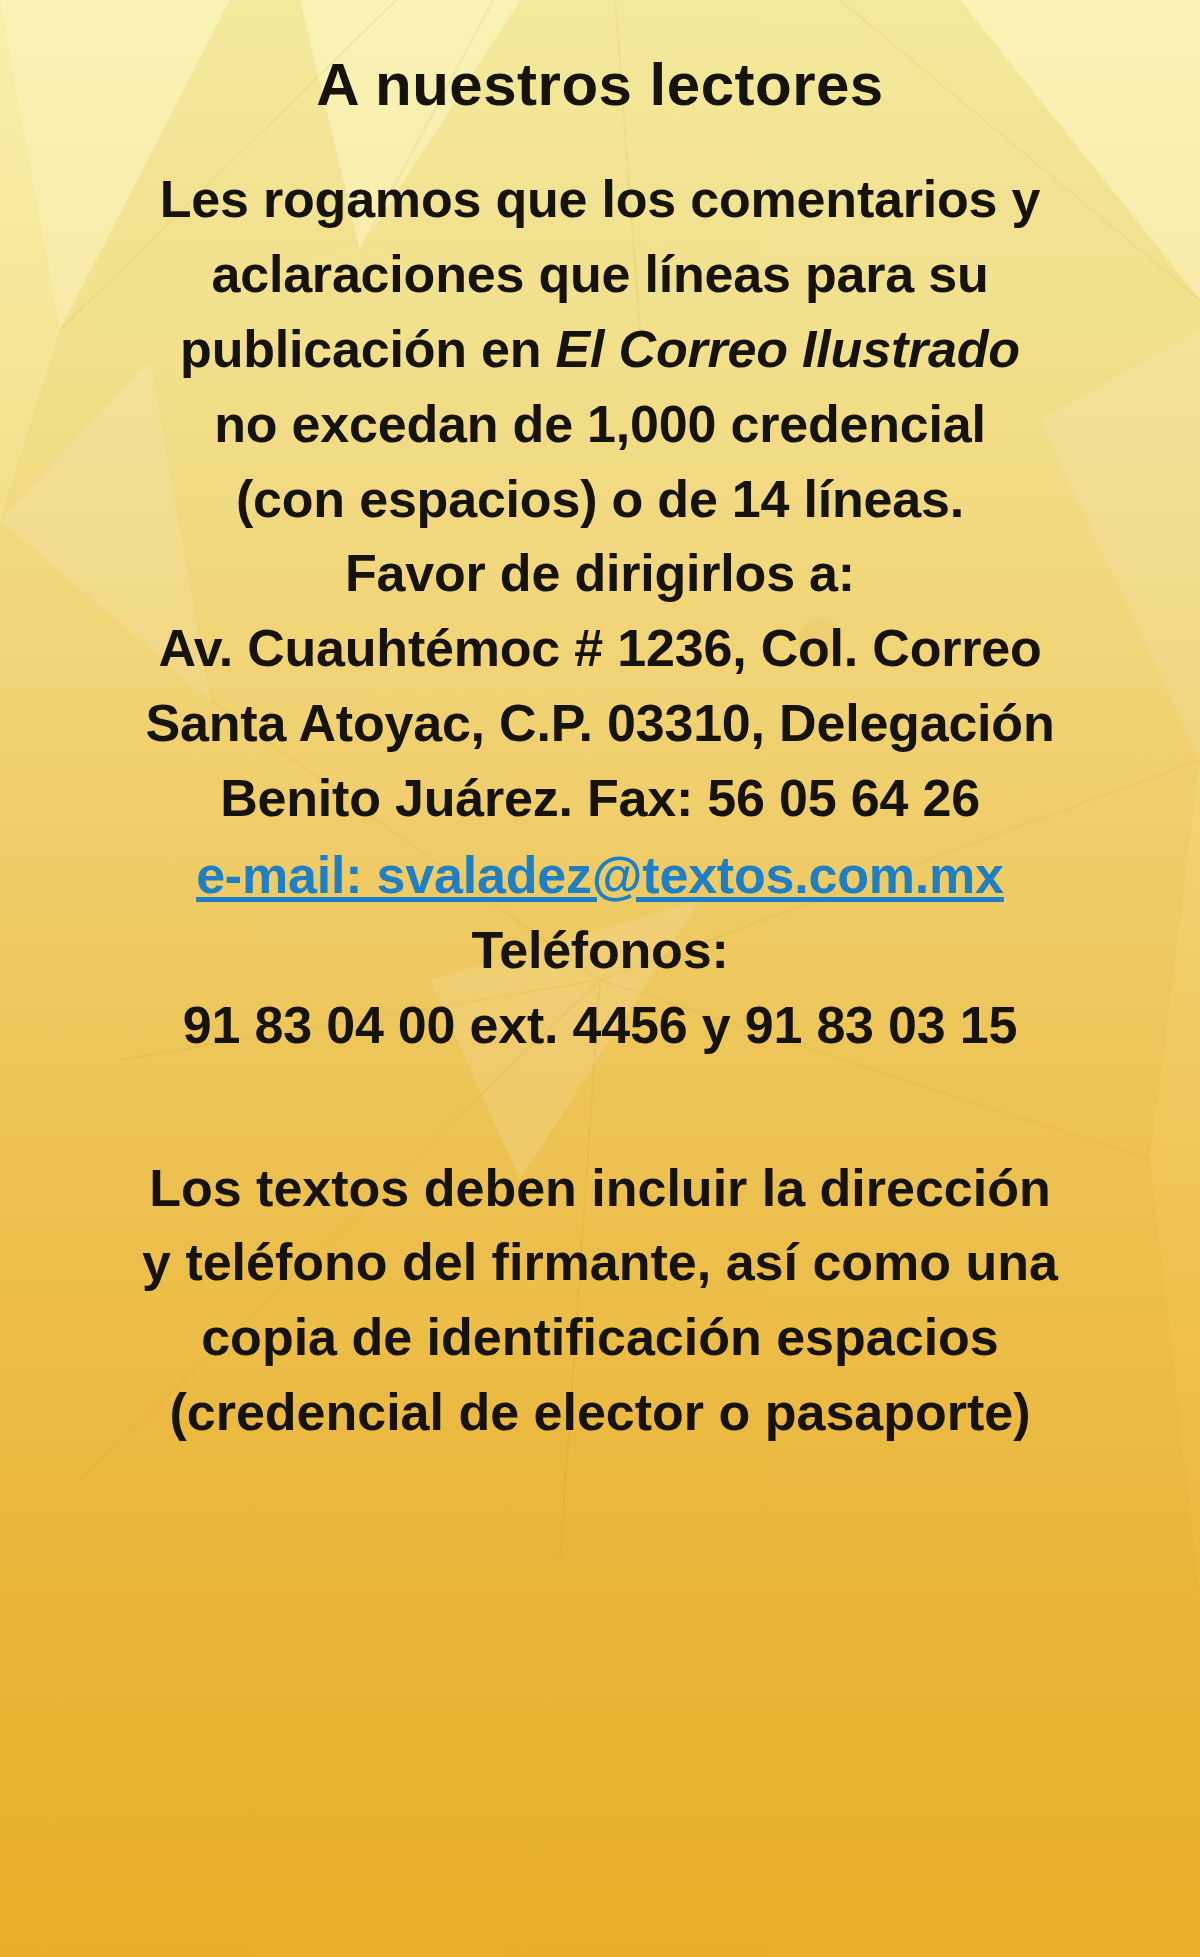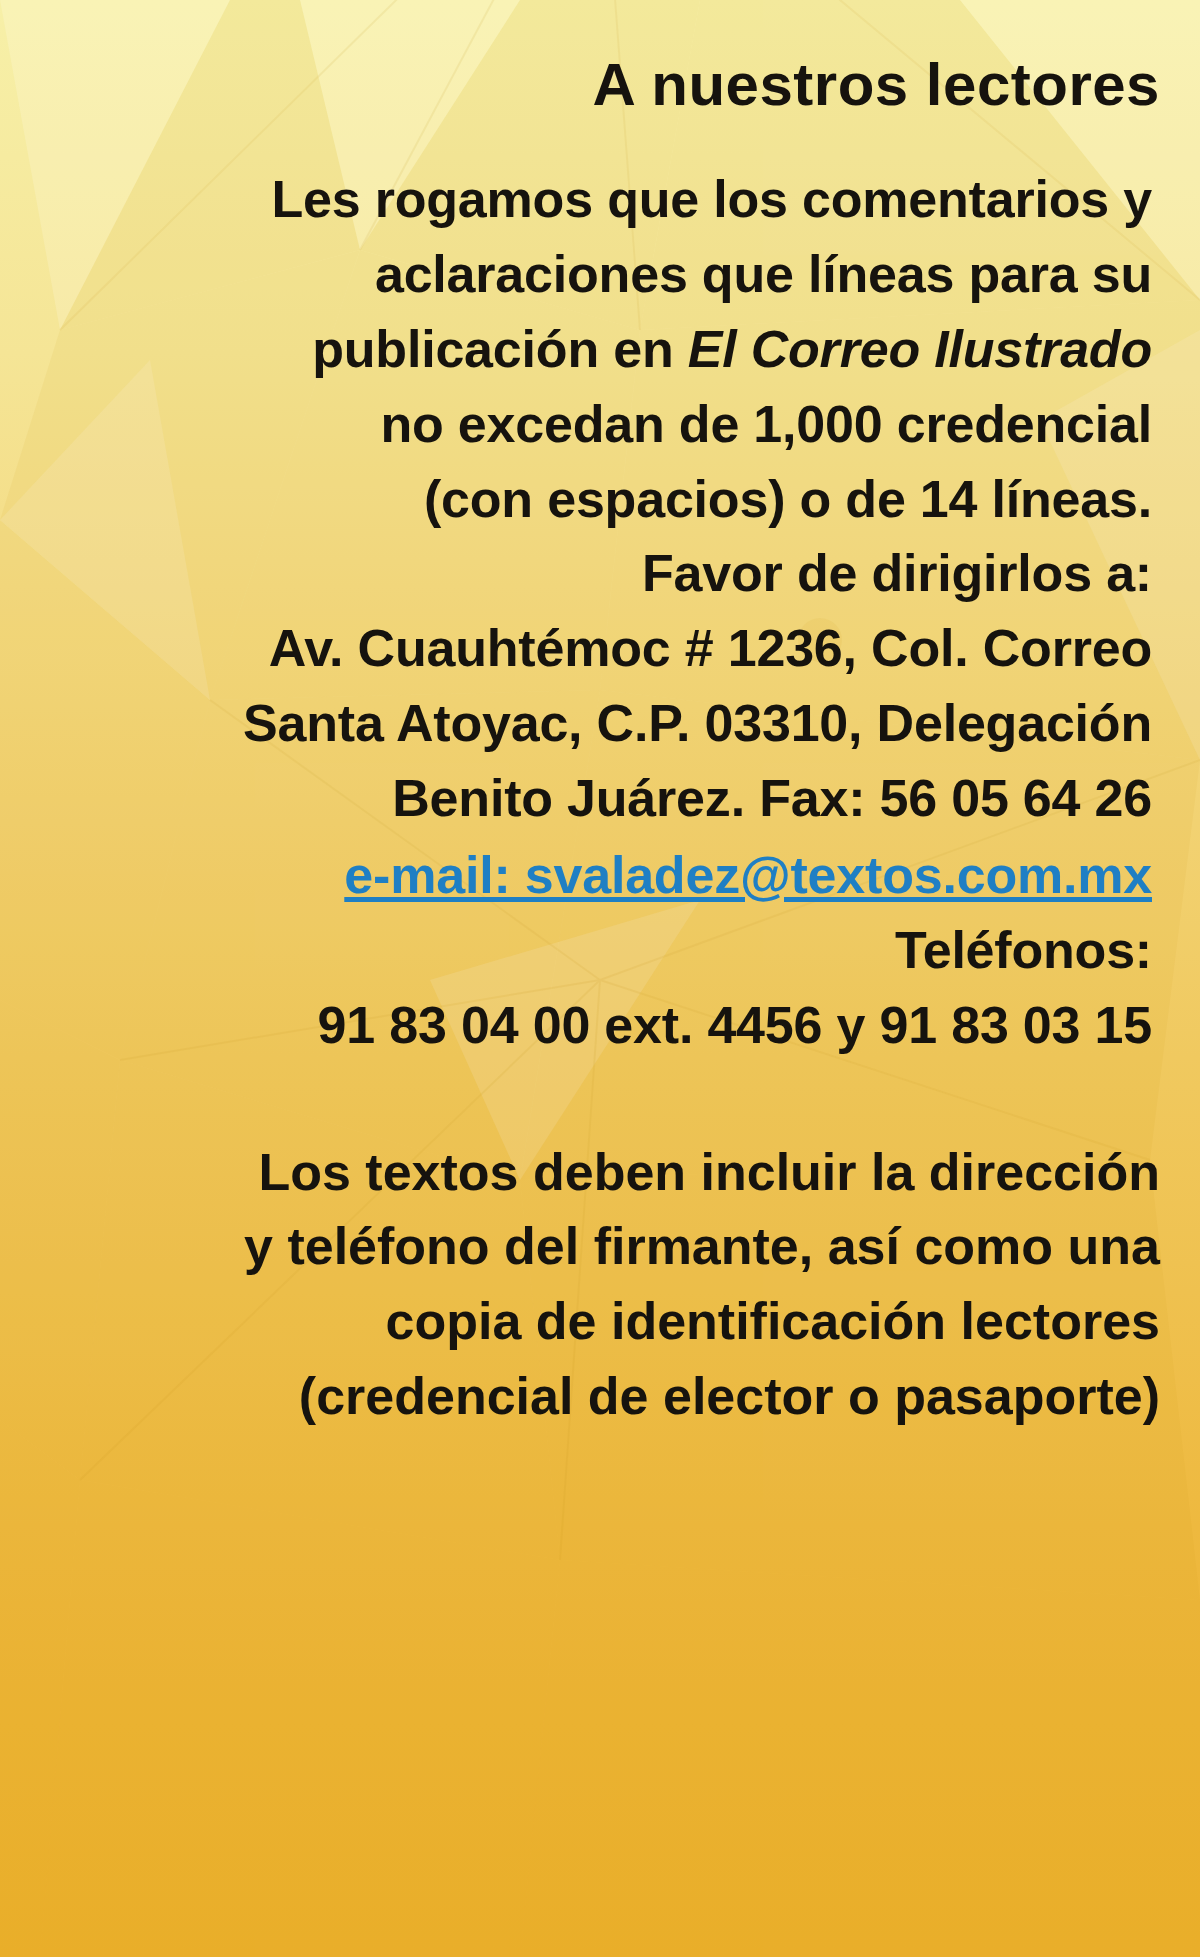--- a/index.html
+++ b/index.html
@@ -40,21 +40,21 @@
     position: absolute;
     inset: 0;
     pointer-events: none;
     opacity: 0.5;
   }
 
   .content {
     position: relative;
     z-index: 3;
     padding: 52px 40px 0 40px;
-    text-align: right;
+    text-align: center;
     color: #16130e;
   }
 
   .title {
     font-size: 60px;
     font-weight: bold;
     letter-spacing: 0.5px;
     line-height: 1.1;
     margin: 0 0 44px 0;
   }
@@ -86,21 +86,21 @@
   }
 
   .gap {
     height: 64px;
   }
 
   .block2 {
     font-size: 52px;
     font-weight: bold;
     line-height: 1.44;
-    margin: 0;
+    margin: 16px;
   }
 </style>
 </head>
 <body>
 
 <div class="notice">
 
   <svg class="facets" viewBox="0 0 1200 1957" preserveAspectRatio="none" xmlns="http://www.w3.org/2000/svg">
     <g fill="#ffffff" opacity="0.30">
       <polygon points="0,0 230,0 60,330"></polygon>
@@ -161,18 +161,18 @@
       <span class="email-line"><a class="email-link" href="#">e-mail: svaladez@textos.com.mx</a></span>
       <span>Teléfonos:</span><br>
       <span>91 83 04 00 ext. 4456 y 91 83 03 15</span>
     </p>
 
     <div class="gap"></div>
 
     <p class="block2">
       <span>Los textos deben incluir la dirección</span><br>
       <span>y teléfono del firmante, así como una</span><br>
-      <span>copia de identificación lectores</span><br>
+      <span>copia de identificación espacios</span><br>
       <span>(credencial de elector o pasaporte)</span>
     </p>
 
   </div>
 </div>
 
 </body></html>

